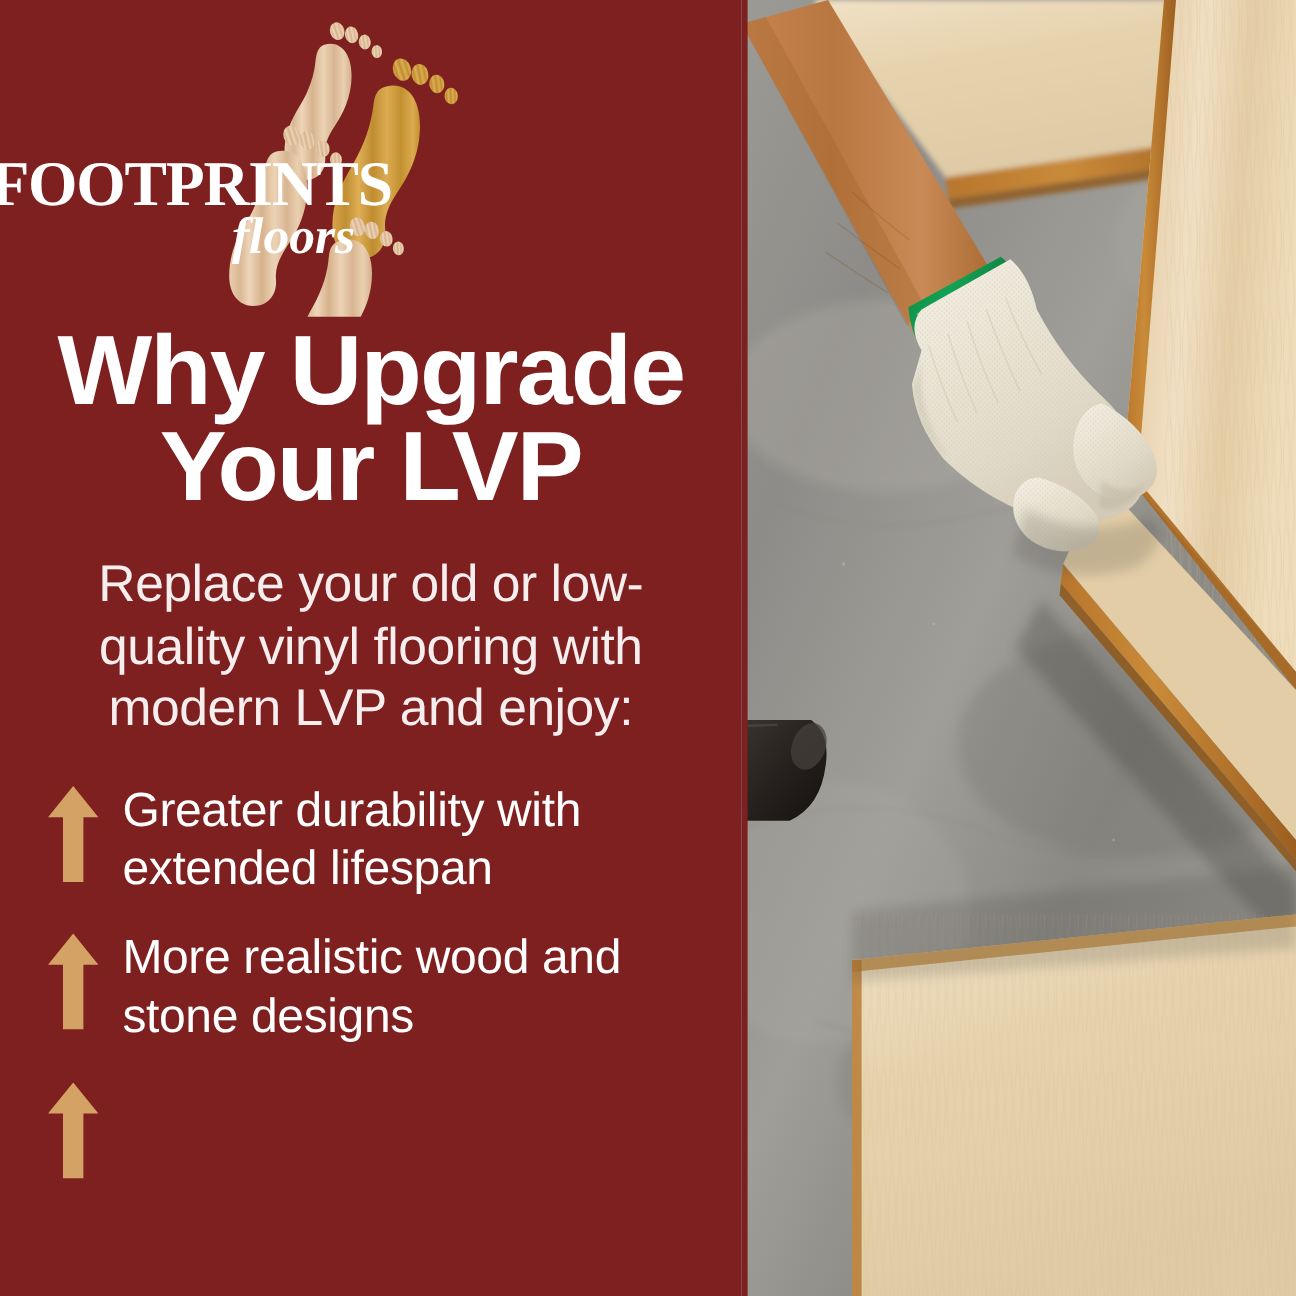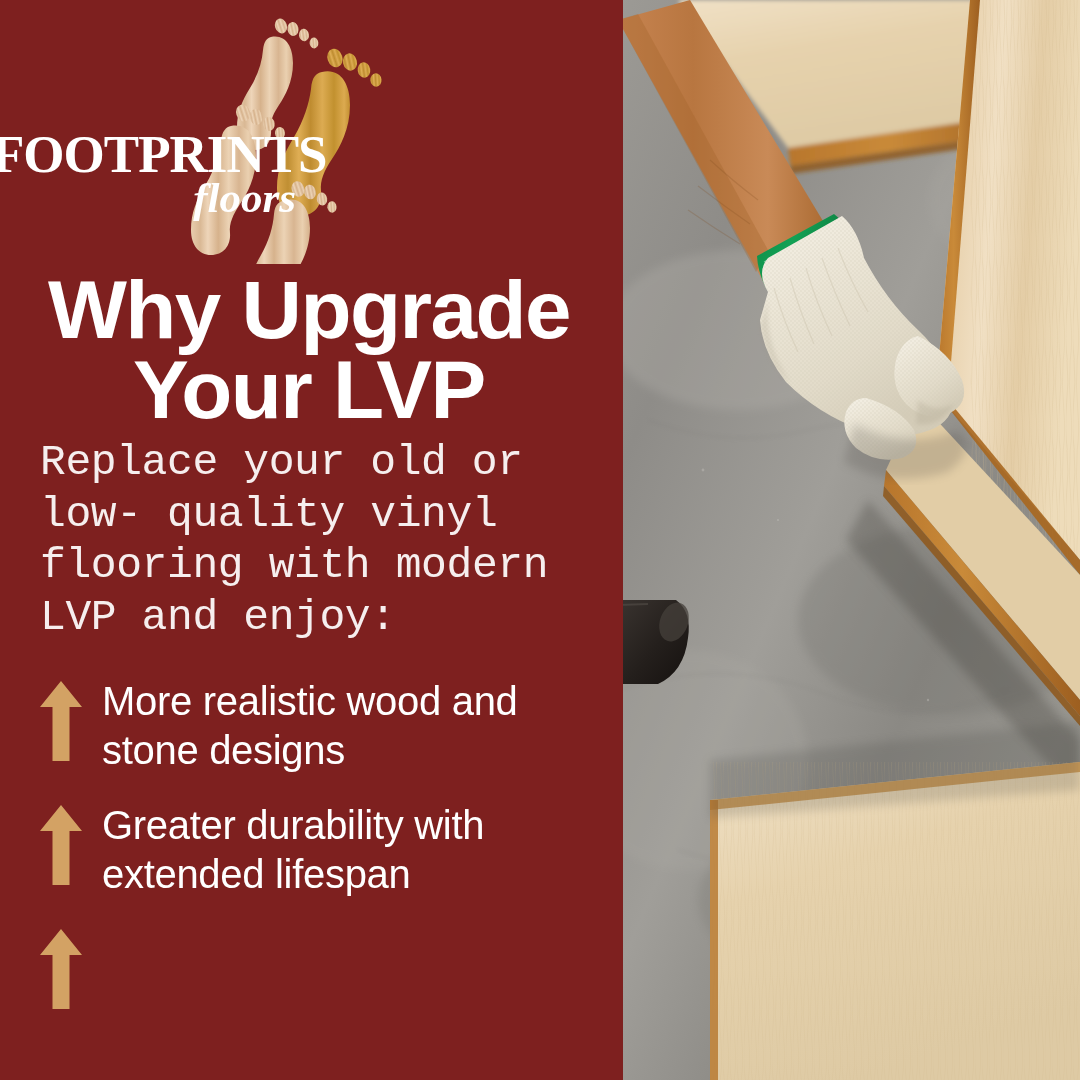--- a/index.html
+++ b/index.html
@@ -82,24 +82,25 @@
     font-weight:700;
     font-size:82px;
     line-height:0.97;
     letter-spacing:-1.5px;
     transform:scaleX(1.02);
   }
   .headline .l { display:block; }
 
   
   .subhead {
-    margin-top:8px;
+    margin-top:33px;
     padding:0 40px;
+    text-align:center;
     color:#f6eeee;
-    font-family:Liberation Mono, monospace;
+    font-family:Liberation Sans, sans-serif;
     font-weight:400;
     font-size:43px;
     line-height:1.2;
     letter-spacing:-0.4px;
   }
 
   
   .bullets {
     margin-top:34px;
     padding-left:40px;
@@ -224,36 +225,36 @@
 
     <div class="bullets">
 
       <div class="bullet">
         <div class="arrow">
           <svg viewBox="0 0 42 80" xmlns="http://www.w3.org/2000/svg">
             <path d="M21 0 L42 26 L29.5 26 L29.5 80 L12.5 80 L12.5 26 L0 26 Z" fill="#d3a264"></path>
           </svg>
         </div>
         <div class="bullet-text">
-          <span>More realistic wood and</span>
+          <span>Greater durability with</span>
           <br>
-          <span>stone designs</span>
+          <span>extended lifespan</span>
         </div>
       </div>
 
       <div class="bullet">
         <div class="arrow">
           <svg viewBox="0 0 42 80" xmlns="http://www.w3.org/2000/svg">
             <path d="M21 0 L42 26 L29.5 26 L29.5 80 L12.5 80 L12.5 26 L0 26 Z" fill="#d3a264"></path>
           </svg>
         </div>
         <div class="bullet-text">
-          <span>Greater durability with</span>
+          <span>More realistic wood and</span>
           <br>
-          <span>extended lifespan</span>
+          <span>stone designs</span>
         </div>
       </div>
 
       <div class="bullet">
         <div class="arrow">
           <svg viewBox="0 0 42 80" xmlns="http://www.w3.org/2000/svg">
             <path d="M21 0 L42 26 L29.5 26 L29.5 80 L12.5 80 L12.5 26 L0 26 Z" fill="#d3a264"></path>
           </svg>
         </div>
         <div class="bullet-text">

